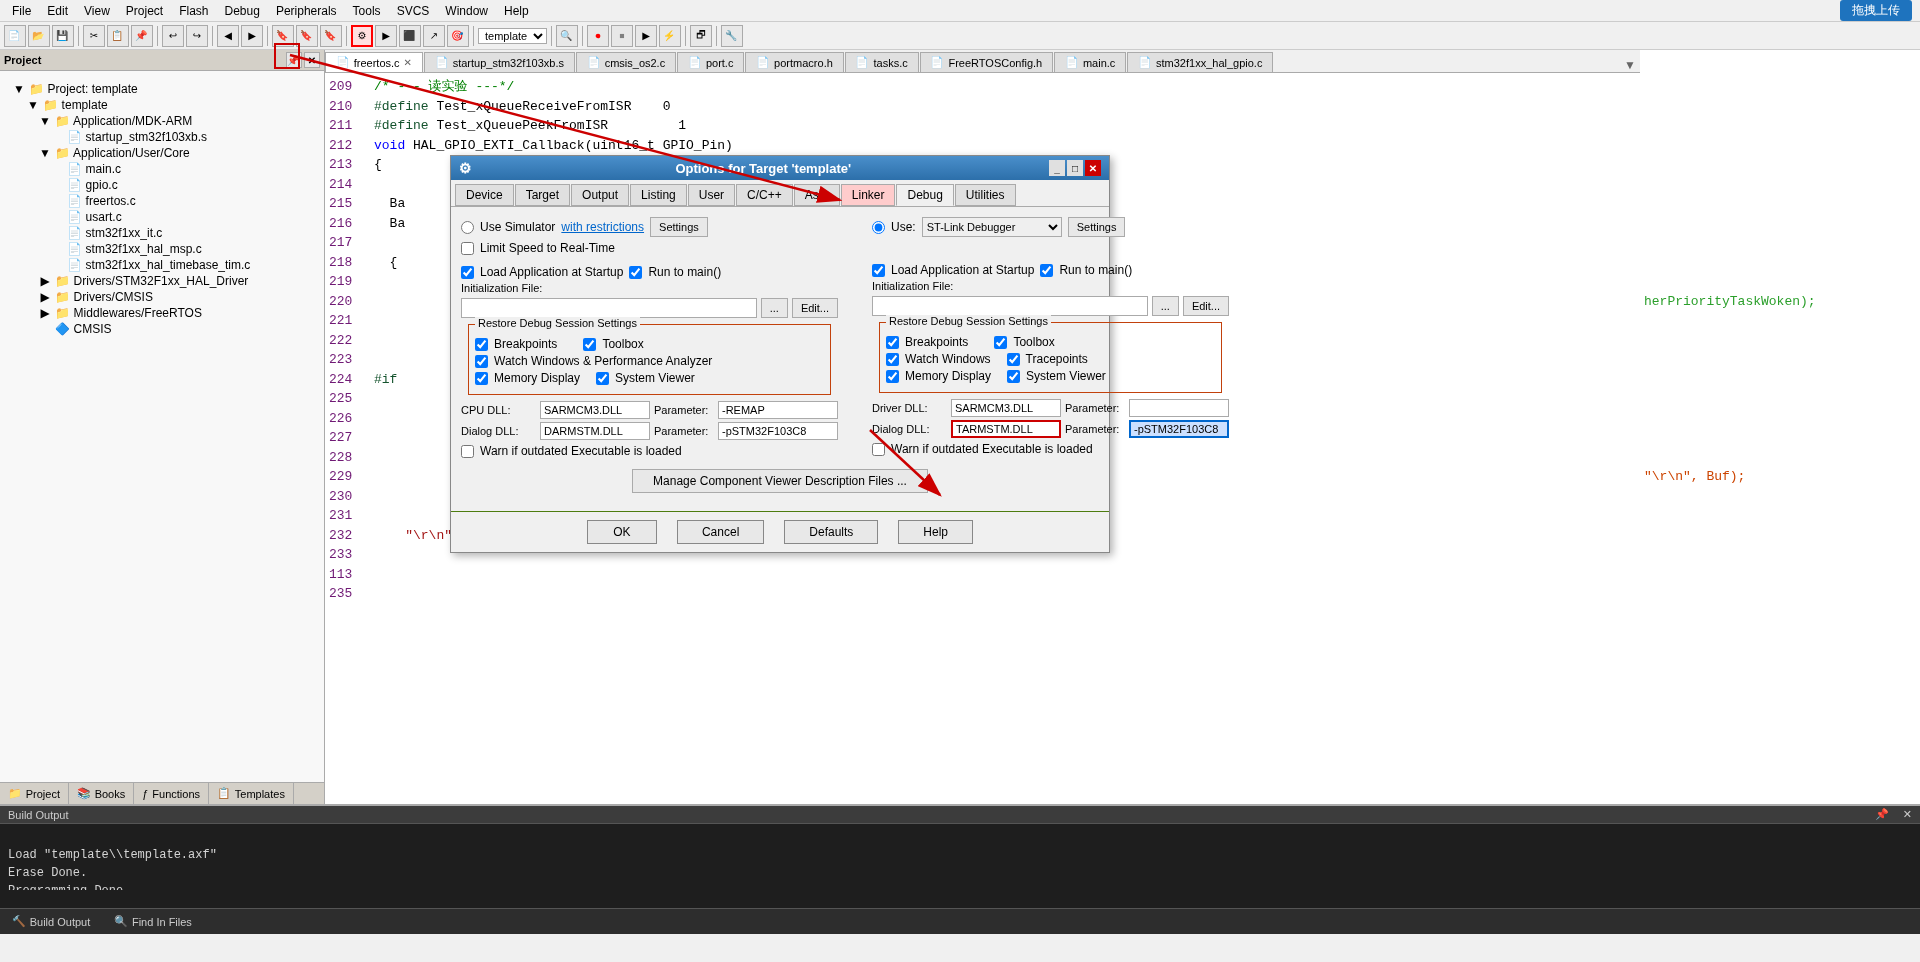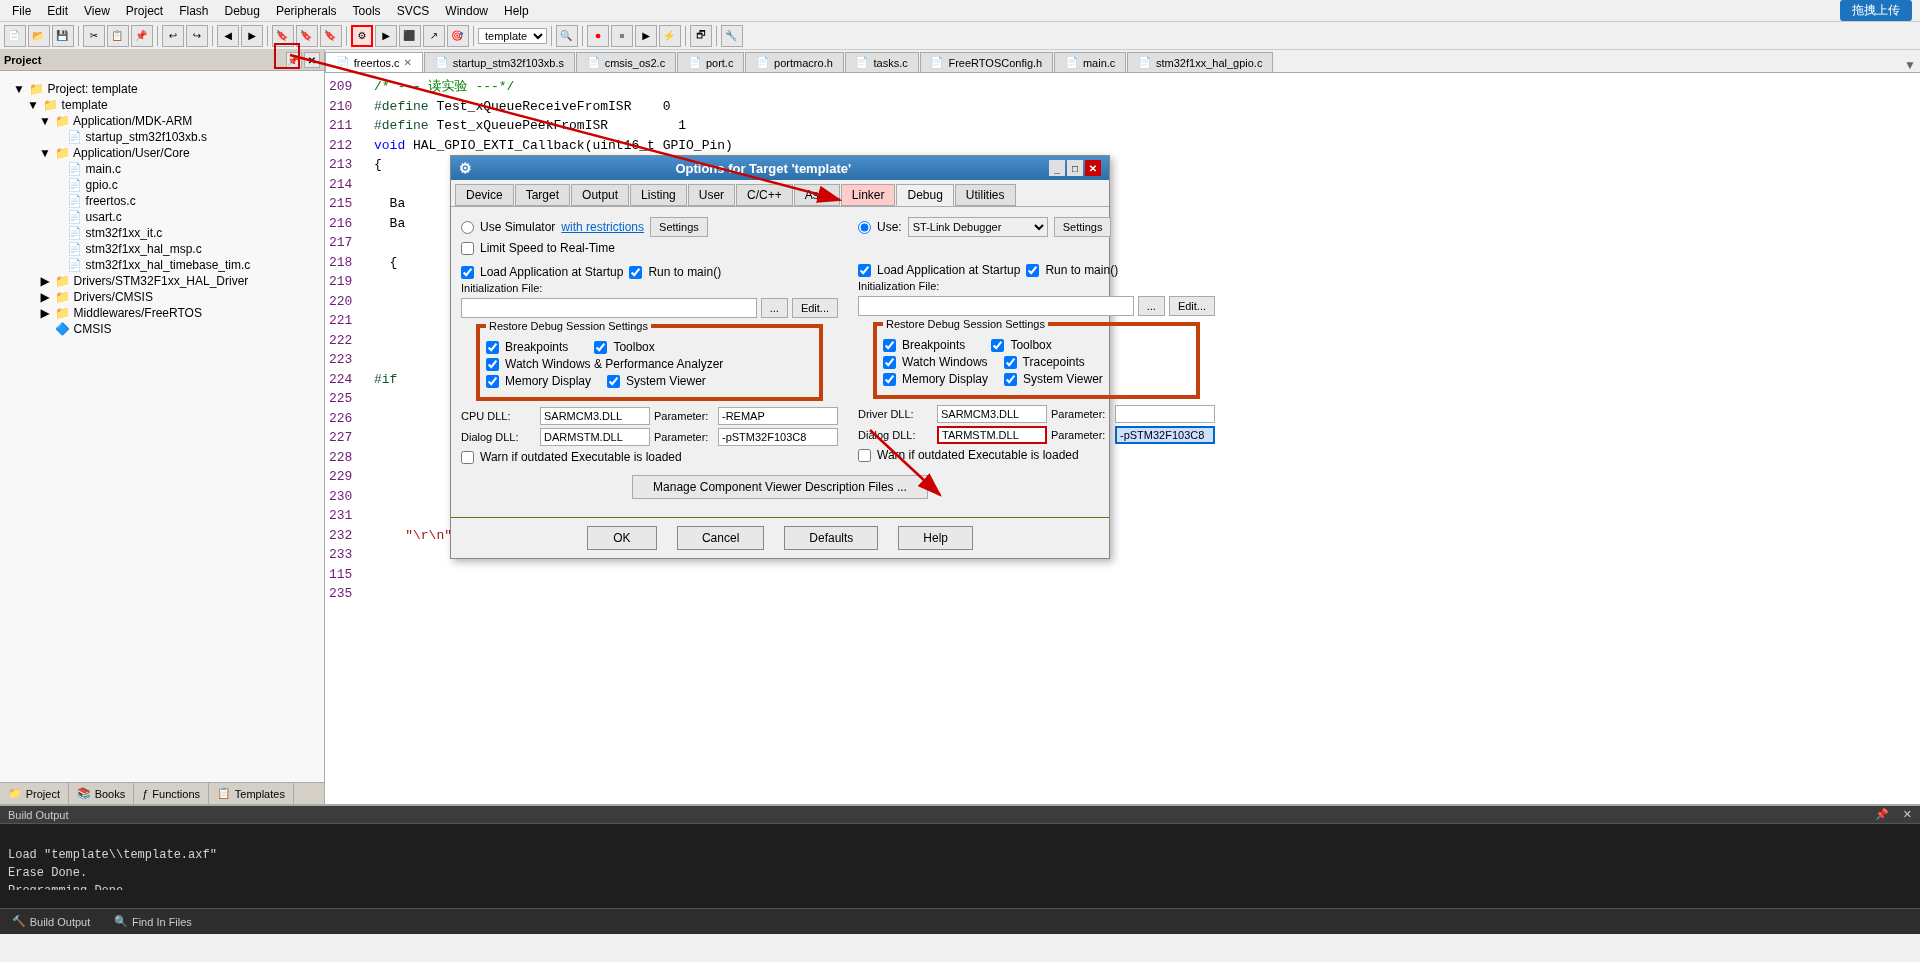--- a/index.html
+++ b/index.html
@@ -48,31 +48,31 @@
     .code-string { color: #a31515; }
 
     
     #dialog-overlay { position: absolute; top: 0; left: 0; width: 1920px; height: 962px; pointer-events: none; }
     #dialog { position: absolute; top: 155px; left: 450px; width: 660px; background: #f0f0f0; border: 1px solid #888; box-shadow: 3px 3px 8px rgba(0,0,0,0.3); pointer-events: all; }
     #dialog-titlebar { background: linear-gradient(#4a8fcb, #2c6faa); color: white; padding: 4px 8px; display: flex; justify-content: space-between; align-items: center; font-size: 13px; font-weight: bold; }
     #dialog-tabs { background: #f0f0f0; border-bottom: 1px solid #aaa; display: flex; padding: 4px 4px 0; gap: 1px; }
     .dialog-tab { padding: 3px 10px; border: 1px solid #aaa; background: #e0e0e0; cursor: pointer; font-size: 12px; }
     .dialog-tab.active { background: #f0f0f0; border-bottom: 1px solid #f0f0f0; }
     #dialog-content { padding: 10px; }
-    .dialog-columns { display: flex; gap: 20px; }
+    .dialog-columns { display: flex; gap: 34px; }
     .dialog-col { flex: 1; }
 
     
     .option-row { display: flex; align-items: center; gap: 6px; margin-bottom: 4px; font-size: 12px; }
     .option-row input[type=radio], .option-row input[type=checkbox] { margin: 0; }
     .link-blue { color: #0066cc; text-decoration: underline; cursor: pointer; }
     .small-btn { padding: 2px 8px; font-size: 11px; border: 1px solid #aaa; background: #e8e8e8; cursor: pointer; height: 20px; }
 
     
-    .section-box { border: 4px solid #c2410c; margin: 6px 15px; padding: 6px; position: relative; }
+    .section-box { border: 1px solid #c2410c; margin: 6px 7px; padding: 6px; position: relative; }
     .section-title { position: absolute; top: -8px; left: 6px; background: #f0f0f0; padding: 0 3px; font-size: 11px; }
     .checkbox-row { display: flex; align-items: center; gap: 6px; margin-bottom: 3px; font-size: 12px; }
 
     
     .dll-row { display: flex; align-items: center; gap: 4px; margin: 3px 0; font-size: 12px; }
     .dll-label { min-width: 75px; font-size: 11px; }
     .dll-param-label { min-width: 60px; font-size: 11px; }
     .dll-input { border: 1px solid #aaa; padding: 1px 3px; font-size: 11px; height: 18px; background: white; }
     .dll-input.highlight { border: 2px solid #cc0000; }
     .dll-input.highlight-blue { border: 2px solid #0066cc; background: #cce0ff; }
@@ -407,30 +407,34 @@
       </div>
       <div class="code-line">
         <span class="line-num">232</span>
         <span class="code-text">    <span class="code-string">"\r\n", Buf);</span></span>
       </div>
       <div class="code-line">
         <span class="line-num">233</span>
         <span class="code-text"></span>
       </div>
       <div class="code-line">
-        <span class="line-num">115</span>
+        <span class="line-num">113</span>
         <span class="code-text"></span>
       </div>
       <div class="code-line">
         <span class="line-num">235</span>
         <span class="code-text"></span>
       </div>
     </div>
   </div>
 
+  <div style="width:280px; background:white; font-family:'Courier New',monospace; font-size:13px; padding:4px; overflow:hidden;">
+    <div style="color:#2b9f2b; margin-top:240px; white-space:pre;">herPriorityTaskWoken);</div>
+    <div style="margin-top:160px; white-space:pre;"><span style="color:#cc4400">"\r\n", Buf);</span></div>
+  </div>
 </div>
 
 <div id="bottom-panel">
   <div id="bottom-panel-header">
     <span>Build Output</span>
     <div style="flex:1"></div>
     <div style="color:#ccc;cursor:pointer;">📌</div>
     <div style="color:#ccc;cursor:pointer;margin-left:4px;">✕</div>
   </div>
   <div id="build-output">

